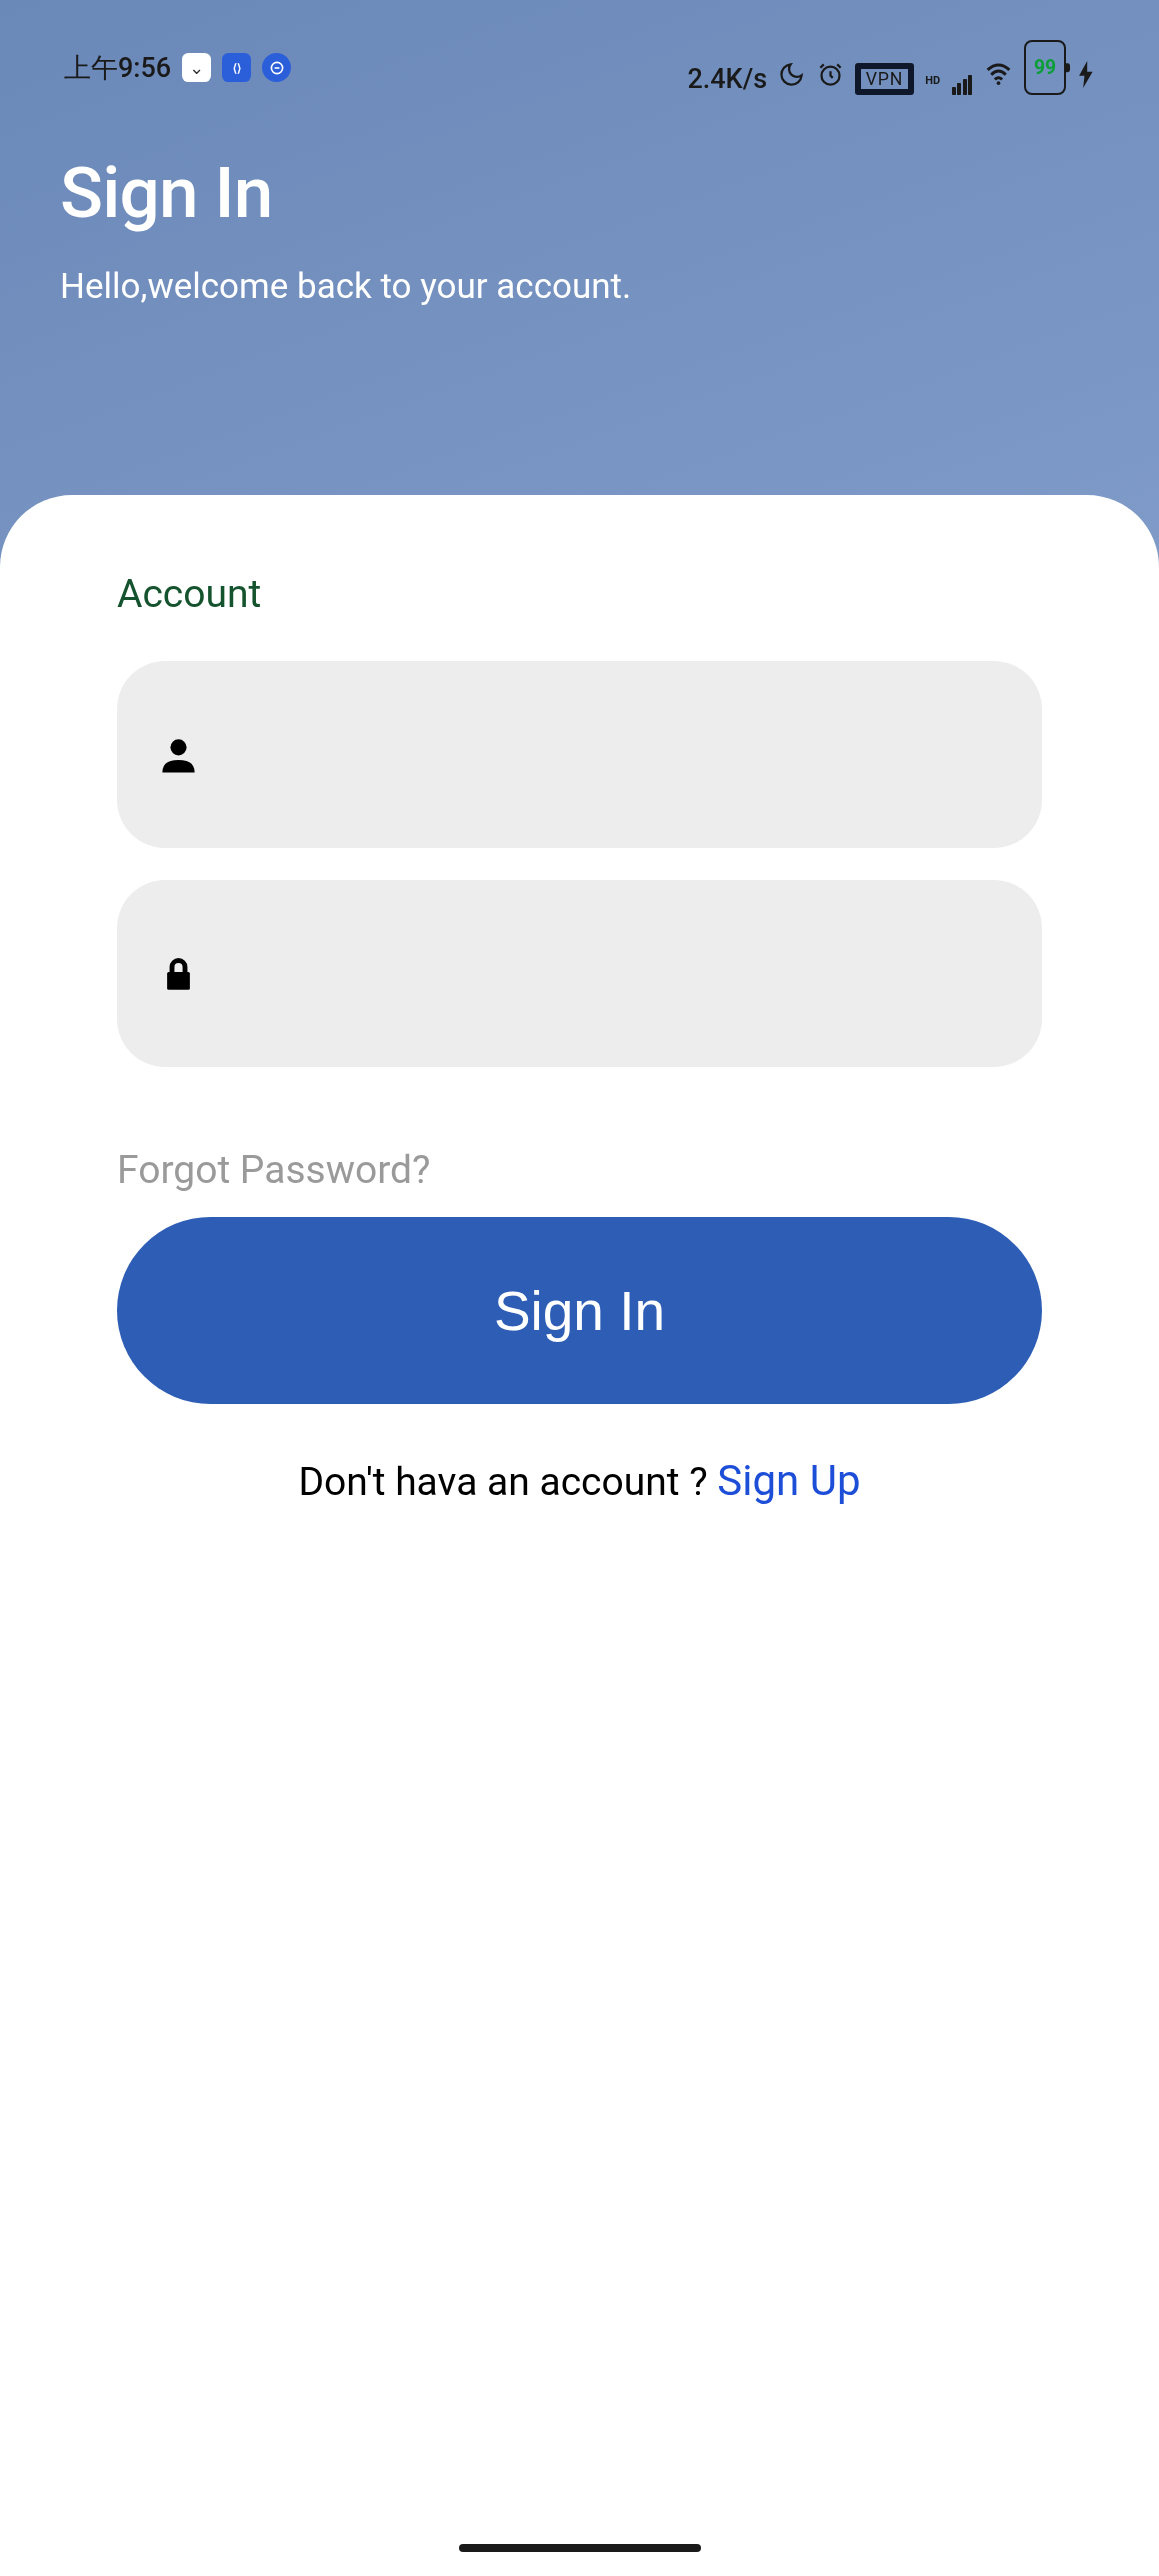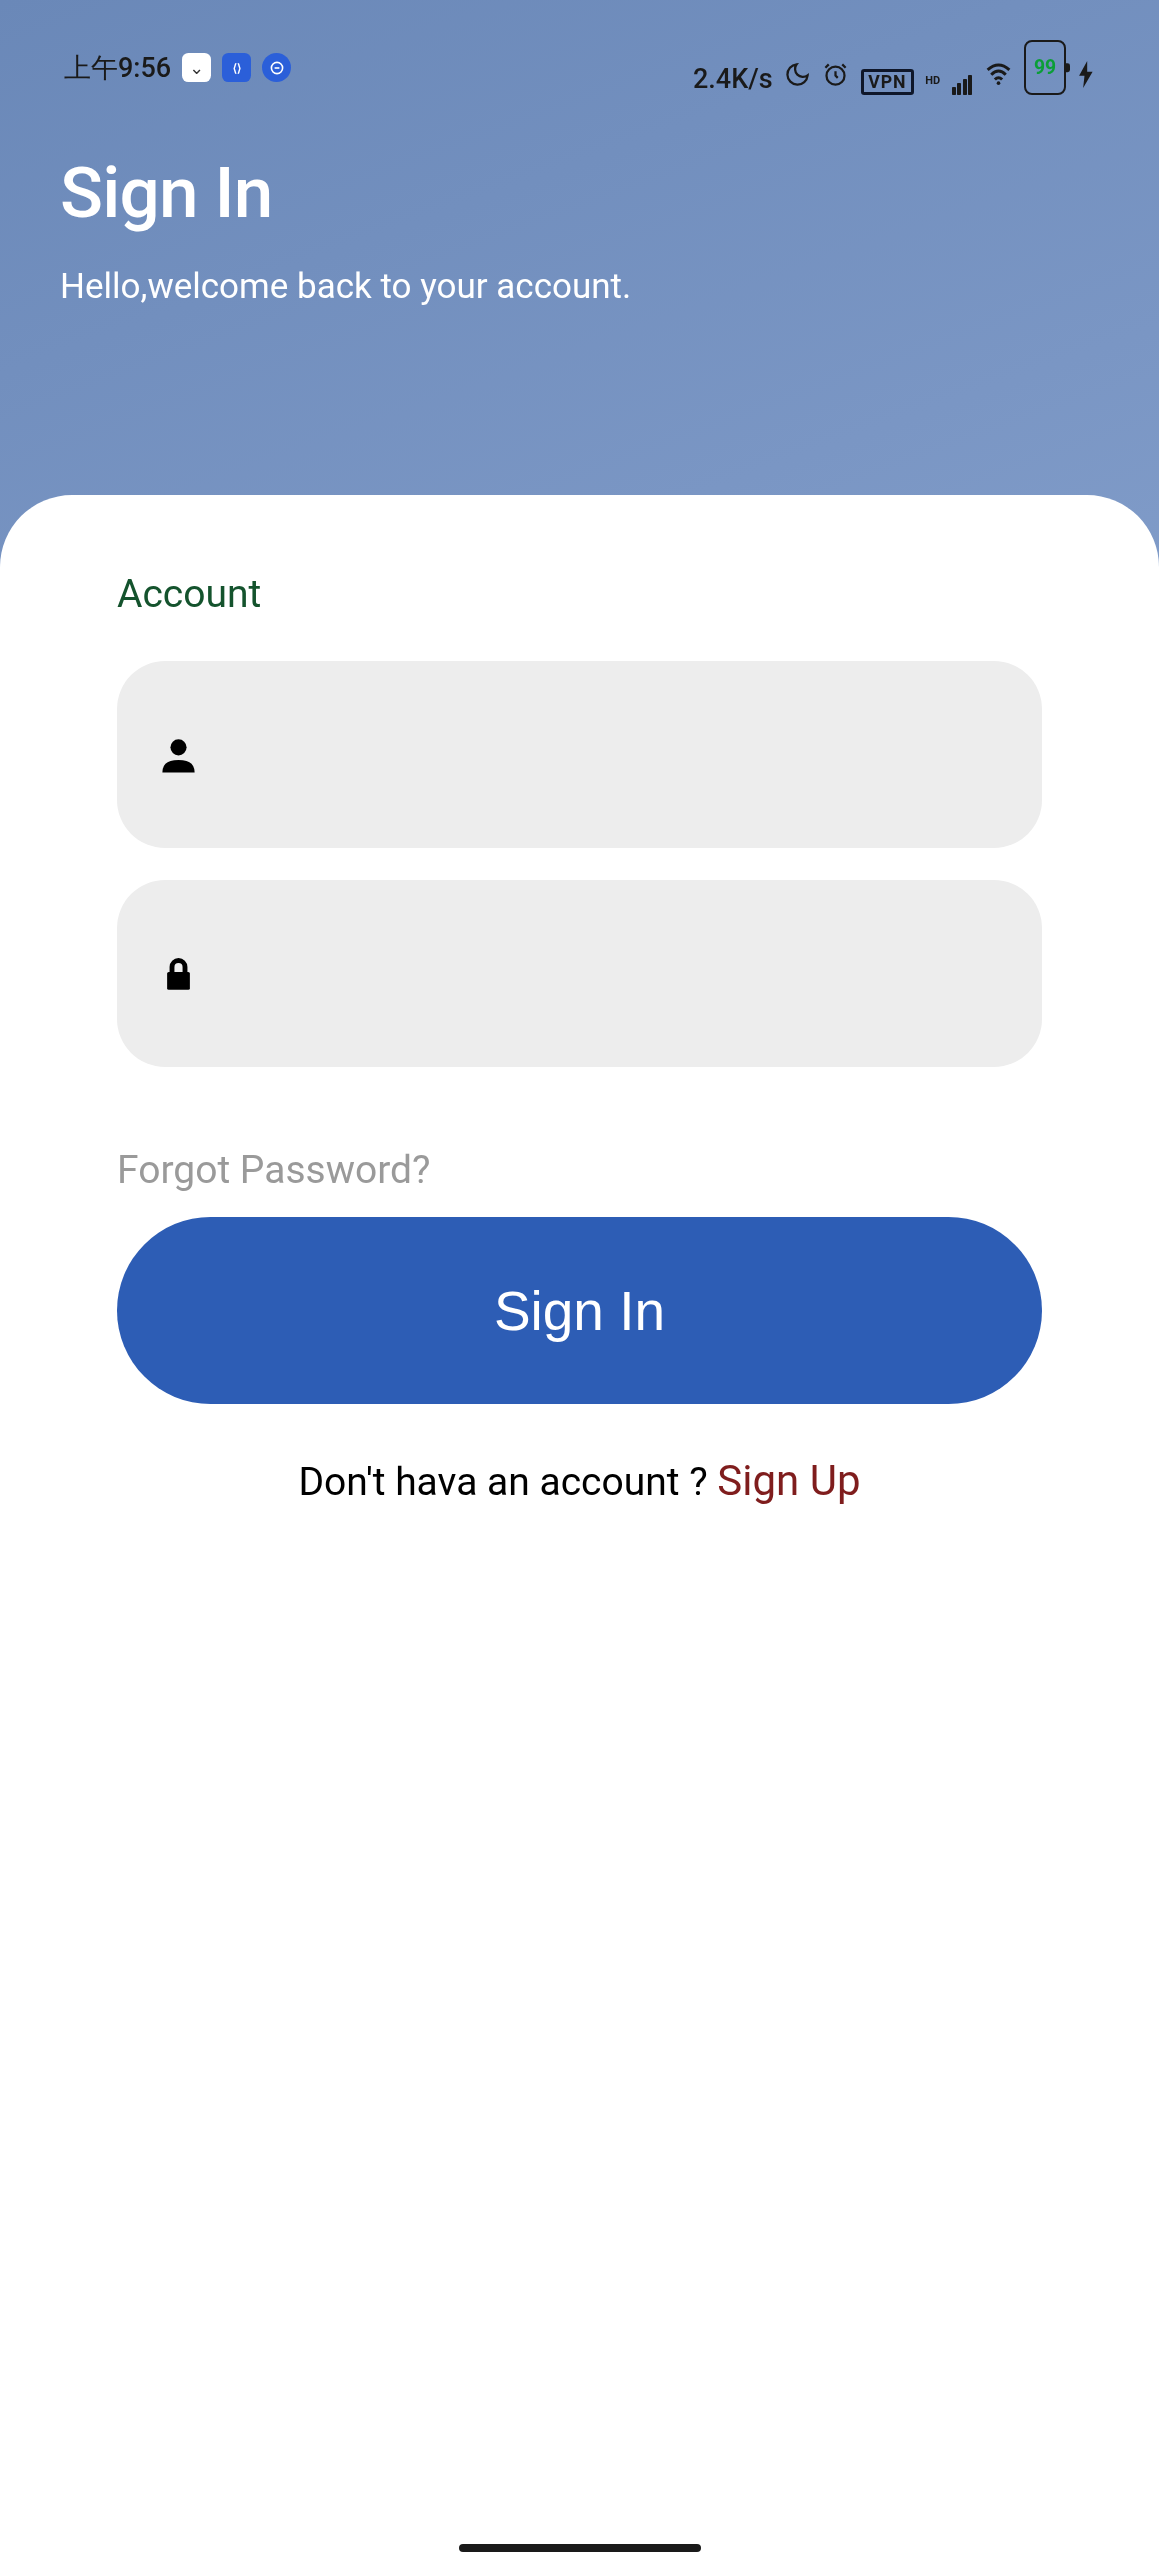--- a/index.html
+++ b/index.html
@@ -41,25 +41,25 @@
       border-radius: 6.4px;
       display: inline-flex;
       align-items: center;
       justify-content: center;
       font-size: 17.7px;
     }
     .box-white { background: #fff; color: #333; }
     .box-blue1 { background: #2b5fd9; color: #fff; }
     .box-blue2 { background: #2b5fd9; color: #fff; border-radius: 50%; }
     .vpn-box {
-      border: 3px solid #0f172a;
+      border: 6px solid #0f172a;
       border-radius: 3.2px;
       padding: 0 4.8px;
       font-size: 17.7px;
-      font-weight: 700;
+      font-weight: 400;
       letter-spacing: 0.8px;
     }
     .battery-box {
       border: 2px solid #1a1a1a;
       border-radius: 8px;
       padding: 14px 8px;
       font-size: 19.3px;
       font-weight: 700;
       color: #0b9e37;
       position: relative;
@@ -176,21 +176,21 @@
       font-weight: 400;
       cursor: pointer;
     }
     .signup-row {
       text-align: center;
       margin-top: 52px;
       font-size: 39px;
       color: #000;
     }
     .signup-link {
-      color: #7f1d1d;
+      color: #1d4ed8;
       font-size: 42px;
     }
     .home-indicator {
       position: absolute;
       bottom: 24px;
       left: 50%;
       transform: translateX(-50%);
       width: 242px;
       height: 8px;
       background: #1a1a1a;

